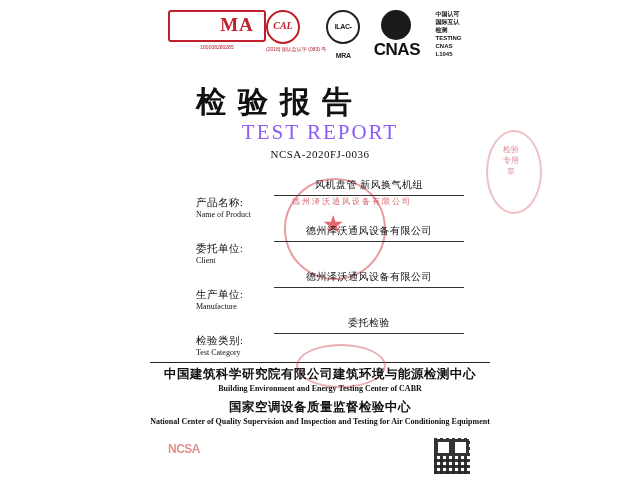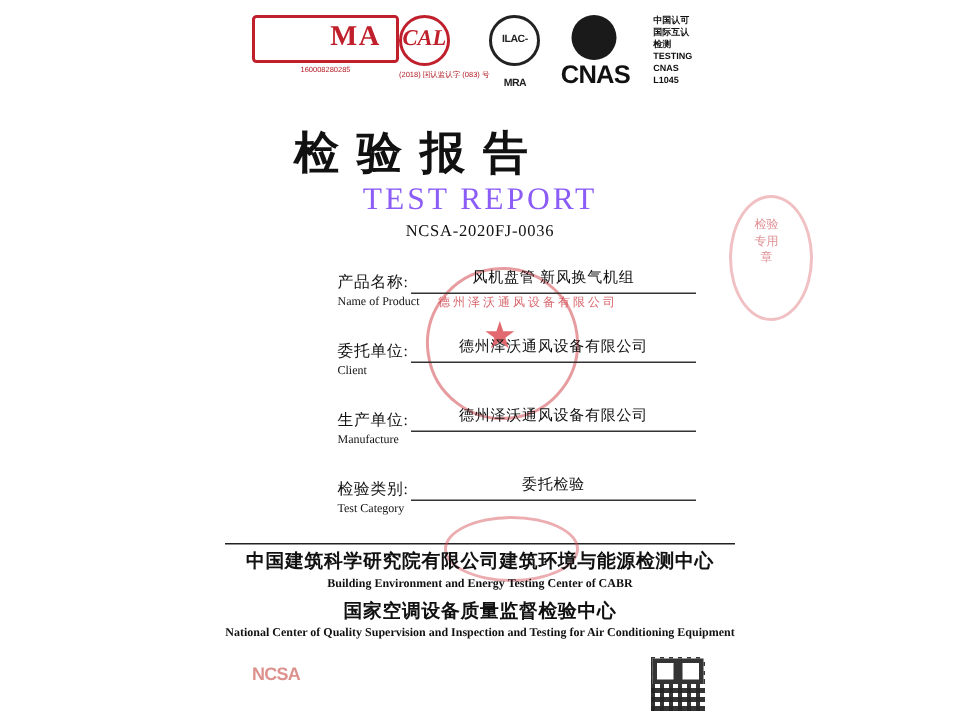--- a/index.html
+++ b/index.html
@@ -72,21 +72,21 @@
   }
   
   .cal-circle {
     width: 30px;
     height: 30px;
     border: 2px solid #c0202b;
     border-radius: 50%;
     color: #c0202b;
     font-family: "Liberation Serif", serif;
     font-weight: bold;
-    font-size: 15px;
+    font-size: 10px;
     line-height: 28px;
     text-align: center;
     font-style: italic;
   }
   
   .ilac-circle {
     width: 30px;
     height: 30px;
     border: 2px solid #222;
     border-radius: 50%;
@@ -170,23 +170,22 @@
     left: 196px;
     width: 268px;
   }
   .field-row {
     position: relative;
     height: 46px;
   }
   .field-label {
     position: absolute;
     left: 0;
-    top: 4px;
+    top: 18px;
     width: 80px;
-    margin-left: 29px;
   }
   .lab-cn {
     display: block;
     font-family: "Liberation Serif", serif;
     font-size: 10.5px;
     letter-spacing: 0.5px;
     color: #111;
     line-height: 13px;
   }
   .lab-en {

